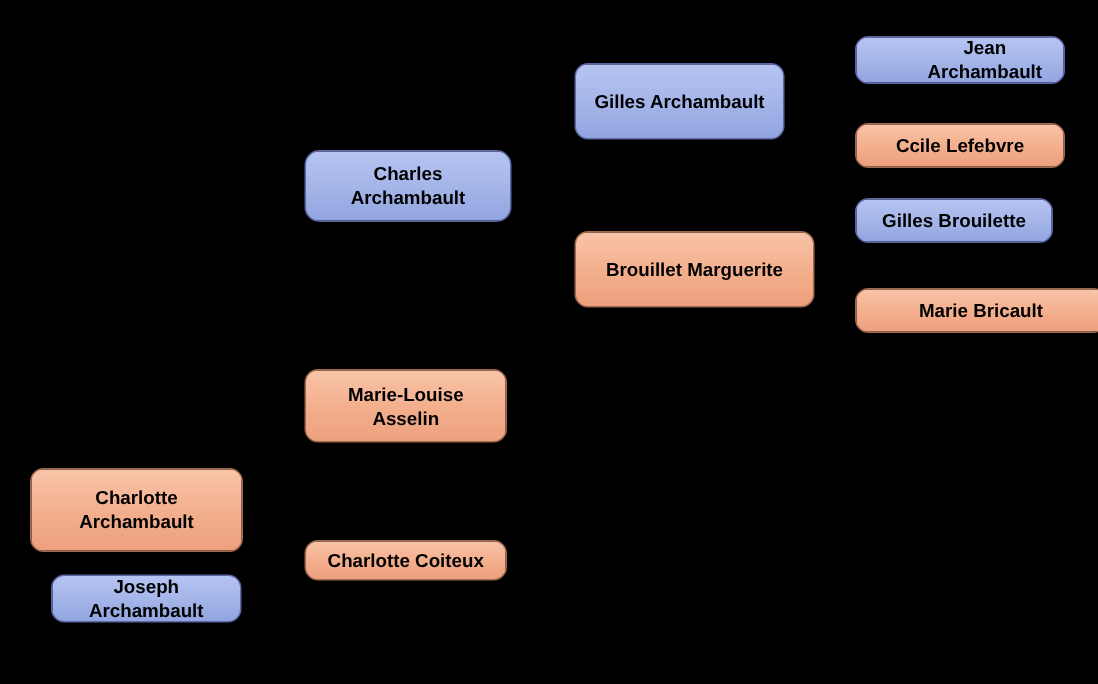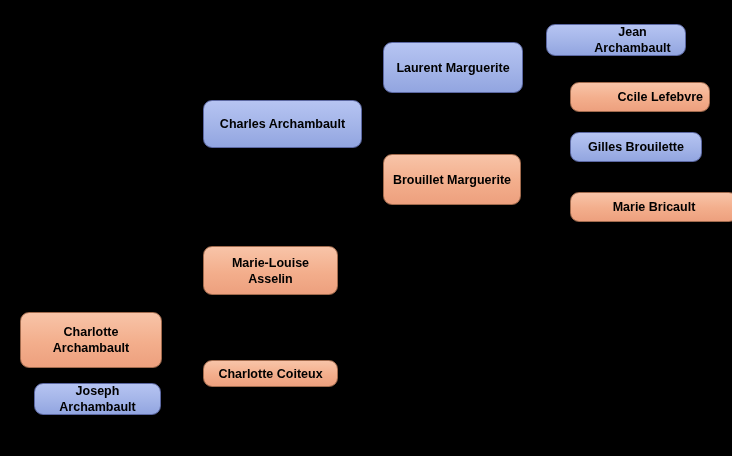--- a/index.html
+++ b/index.html
@@ -41,45 +41,45 @@
     .node .label {
       display: block;
       width: 100%;
     }
   </style>
 </head>
 <body>
 
 <div class="canvas">
 
-  <div class="node male" style="left:546px; top:24px; width:140px; height:32px;padding-left:39px;">
+  <div class="node male" style="left:570px; top:24px; width:140px; height:32px;padding-left:39px;">
     <span class="label">Jean Archambault</span>
   </div>
 
-  <div class="node female" style="left:570px; top:82px; width:140px; height:30px;text-align:right;">
+  <div class="node female" style="left:570px; top:82px; width:140px; height:30px;">
     <span class="label">Ccile Lefebvre</span>
   </div>
 
   <div class="node male" style="left:570px; top:132px; width:132px; height:30px;">
     <span class="label">Gilles Brouilette</span>
   </div>
 
   <div class="node female" style="left:570px; top:192px; width:168px; height:30px;">
     <span class="label">Marie Bricault</span>
   </div>
 
   <div class="node male" style="left:383px; top:42px; width:140px; height:51px;">
-    <span class="label">Laurent Marguerite</span>
+    <span class="label">Gilles Archambault</span>
   </div>
 
-  <div class="node female" style="left:383px; top:154px; width:138px; height:51px;">
+  <div class="node female" style="left:383px; top:154px; width:160px; height:51px;">
     <span class="label">Brouillet Marguerite</span>
   </div>
 
-  <div class="node male" style="left:203px; top:100px; width:159px; height:48px;">
+  <div class="node male" style="left:203px; top:100px; width:138px; height:48px;border-radius:10px;">
     <span class="label">Charles Archambault</span>
   </div>
 
   <div class="node female" style="left:203px; top:246px; width:135px; height:49px;">
     <span class="label">Marie-Louise Asselin</span>
   </div>
 
   <div class="node female" style="left:203px; top:360px; width:135px; height:27px;">
     <span class="label">Charlotte Coiteux</span>
   </div>

